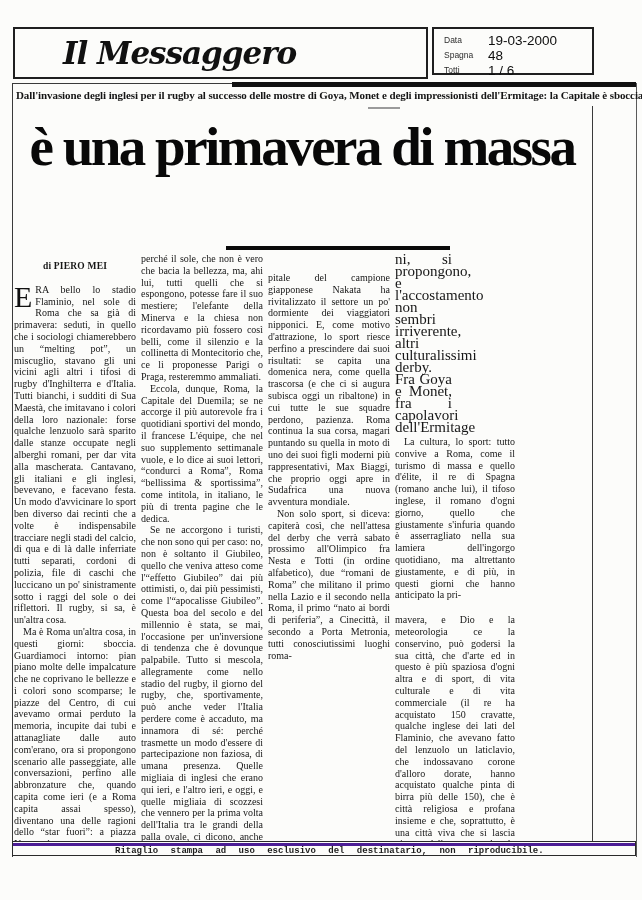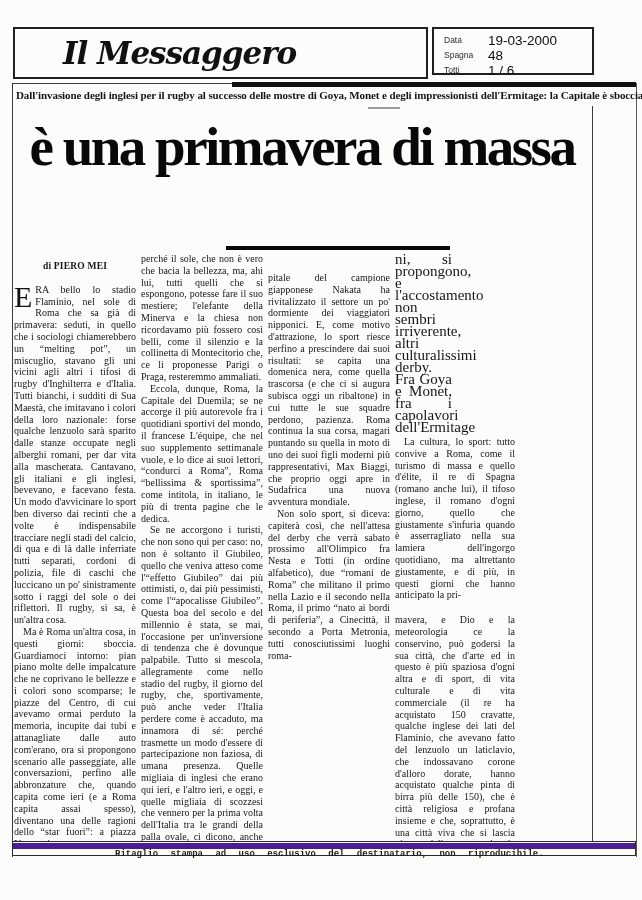--- a/index.html
+++ b/index.html
@@ -40,21 +40,21 @@
   .col4{left:395px;width:120px;}
   .byline{text-align:center;font-family:Liberation Serif, serif;font-weight:bold;
           font-size:9.5px;margin:8px 0 11px 0;letter-spacing:0.2px;}
   .dropcap{float:left;font-size:30px;line-height:23px;padding:1px 3px 0 0;color:#111;}
   .gap-md{margin-top:13px !important;}
   .gap-lg{margin-top:19px !important;}
   .col4-narrow{width:57px;font-size:15px;line-height:12px;text-align:justify;margin-bottom:3px;}
   
   .footer-strip{position:absolute;left:12px;top:841px;width:624px;height:15px;
                 border:1px solid #2a2a2a;box-sizing:border-box;background:#fcfcfa;}
-  .footer-inner{margin-top:1px;border-top:6px solid #4c1d95;height:11px;
+  .footer-inner{margin-top:1px;border-top:3px solid #4c1d95;height:11px;
                 font-family:"Liberation Mono","DejaVu Sans Mono",monospace;
                 font-size:9px;font-weight:bold;line-height:11px;color:#1d1d1d;
                 padding-left:102px;word-spacing:7px;white-space:nowrap;}
 </style>
 </head>
 <body>
 
 <div class="page">
 
   <div class="logo-box">

